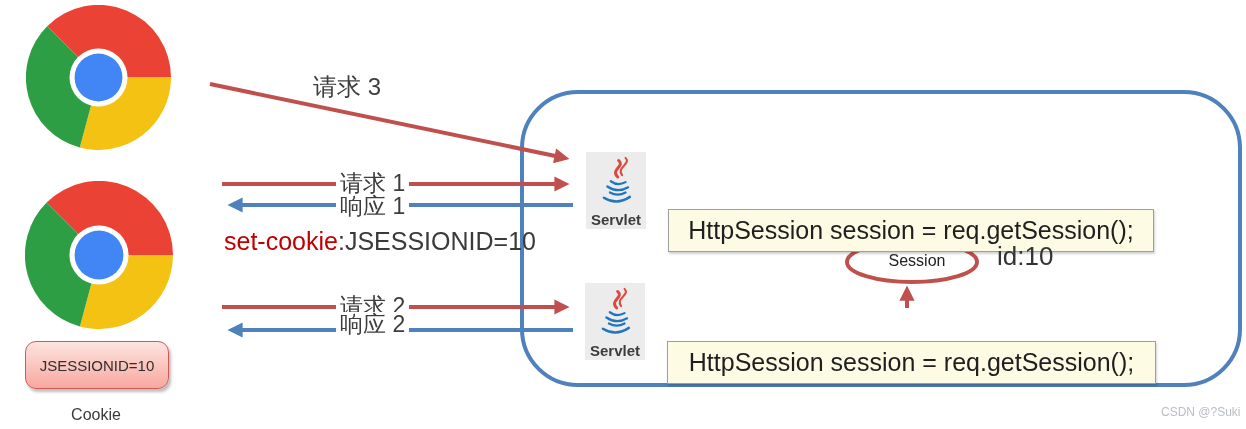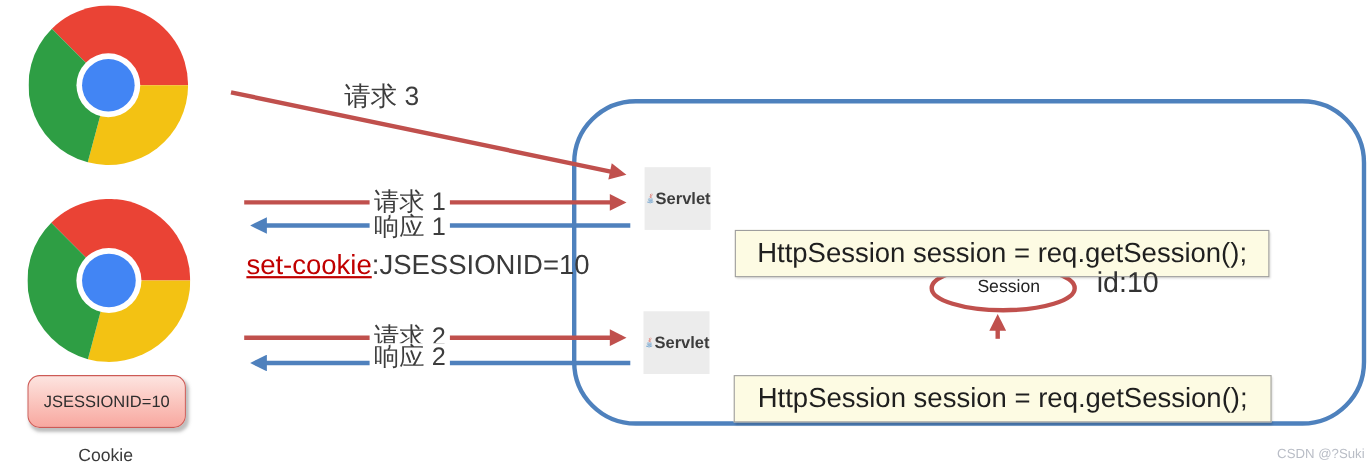--- a/index.html
+++ b/index.html
@@ -18,25 +18,25 @@
   .server-rect{fill:none;stroke:var(--c-server-border,#4F81BD);stroke-width:4;}
   .session-ellipse{fill:#ffffff;stroke:var(--c-session-border,#C0504D);stroke-width:4;}
 
   .flow-label{
     position:absolute;font-size:23px;line-height:24px;color:#3d3d3d;
     background:#ffffff;padding:0 4px;white-space:nowrap;z-index:3;
   }
   .label-plain{position:absolute;font-size:24px;color:#3d3d3d;white-space:nowrap;z-index:3;}
 
   .header-line{position:absolute;font-size:25px;white-space:nowrap;z-index:3;color:#3a3a3a;}
-  .header-line .hk{color:var(--c-red-text,#C00000);text-decoration:underline;}
+  .header-line .hk{color:var(--c-red-text,#C00000);}
 
   .servlet-box{
-    position:absolute;width:60px;height:57px;background:#ececec;z-index:4;
-    display:flex;align-items:center;justify-content:flex-end;
+    position:absolute;width:60px;height:77px;background:#ececec;z-index:4;
+    display:flex;flex-direction:column;align-items:center;justify-content:flex-end;
   }
   .servlet-box .slabel{font-size:15px;font-weight:700;color:#3c3c3c;line-height:19px;}
 
   .code-box{
     position:absolute;background:var(--c-code-box-bg,#FDFBE3);
     border:1px solid var(--c-code-box-border,#9e9e9e);
     box-shadow:1px 2px 2px rgba(0,0,0,.18);
     display:flex;align-items:center;justify-content:center;
     font-size:25px;color:#1f1f1f;z-index:4;white-space:nowrap;margin-top:32px;
   }

